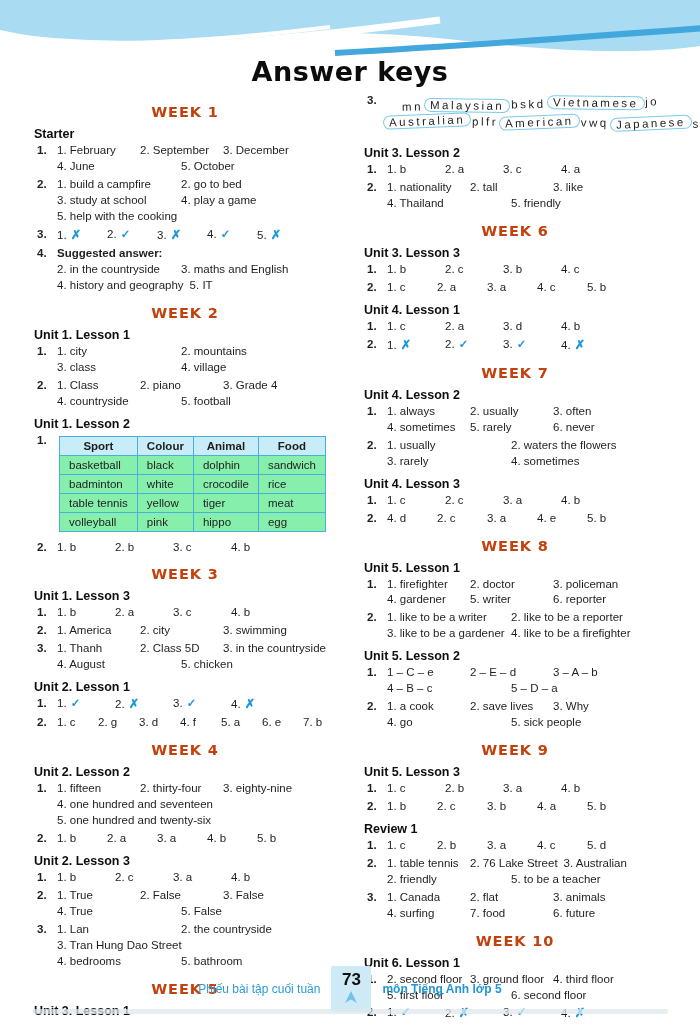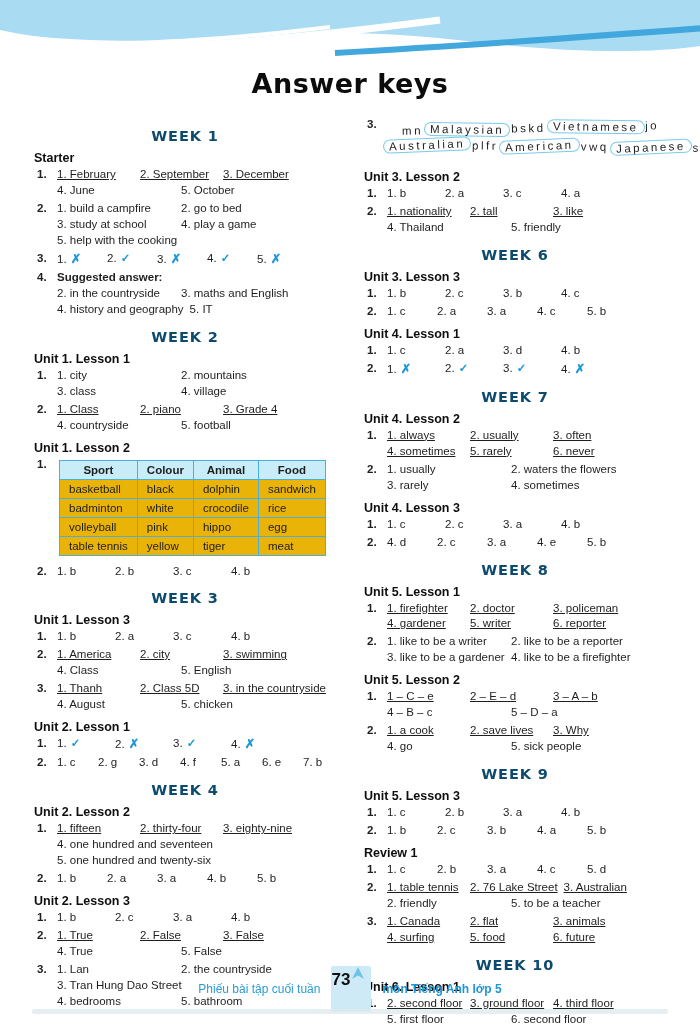--- a/index.html
+++ b/index.html
@@ -4,61 +4,61 @@
 <style>
   html,body{margin:0;padding:0;}
   body{
     width:700px;height:1024px;background:#ffffff;
     font-family:"Liberation Sans",sans-serif;color:#1e1e1e;
     position:relative;overflow:hidden;
   }
   .page{width:700px;height:1024px;position:relative;overflow:hidden;background:#fff;}
   .band{position:absolute;top:0;left:0;display:block;}
   .title{
-    position:relative;margin:12px;padding:56px 0 6px;text-align:center;
+    position:relative;margin:0;padding:56px 0 6px;text-align:center;
     font-size:27px;font-weight:800;letter-spacing:.5px;color:#0c0c0c;
     font-family:"DejaVu Sans","Liberation Sans",sans-serif;
   }
   .columns{display:flex;gap:16px;padding:0 28px;align-items:flex-start;position:relative;}
   .col{flex:1;min-width:0;}
   .week{
-    text-align:center;color:#0c4a6e;font-weight:800;font-size:14.5px;
+    text-align:center;color:#c2410c;font-weight:800;font-size:14.5px;
     letter-spacing:.9px;margin:11px 0 6px;
     font-family:"DejaVu Sans","Liberation Sans",sans-serif;
   }
   .sec-title{font-weight:800;font-size:12.5px;margin:7px 6px 2px;color:#0e0e0e;}
   .item{display:flex;align-items:flex-start;margin:0 0 2px;}
   .inum{font-weight:800;font-size:11.5px;min-width:16px;margin:0 4px 0 9px;line-height:1.3;}
   .rows{flex:1;min-width:0;}
   .row{display:flex;flex-wrap:wrap;column-gap:6px;font-size:11.5px;line-height:1.3;margin-bottom:1px;}
   .row.label{font-weight:800;}
   .cell{flex:0 0 auto;}
   .c2 .cell{min-width:118px;}
-  .c3 .cell{min-width:77px;text-decoration:underline;}
+  .c3 .cell{min-width:77px;}
   .c4 .cell{min-width:52px;}
   .c5 .cell{min-width:44px;}
   .c6 .cell{min-width:35px;}
   .cell:last-child{min-width:0;}
   .mark{color:#1b97d6;font-weight:800;padding:0 1px;}
   .mark.cross{font-size:12.5px;}
   .ans-table{border-collapse:collapse;margin:3px 0 6px 2px;}
   .ans-table th,.ans-table td{
     border:1.4px solid #49b0de;font-size:11.5px;padding:3px 9px;text-align:left;
-    background:#eab308;
+    background:#86efac;
   }
   .ans-table th{background:#c8ecf8;text-align:center;font-weight:800;}
   .puzzle{margin:3px 0 10px 0;}
   .pz-line{white-space:nowrap;letter-spacing:2.5px;font-size:11.5px;margin:4px 0;display:flex;align-items:center;}
   .pz-line.pz0{transform:rotate(-1.2deg);margin-left:14px;}
   .pz-line.pz1{transform:rotate(.6deg);margin-left:-4px;}
   .pz-word{border:1.3px solid #79cbe8;border-radius:999px;padding:0 5px;display:inline-block;background:rgba(255,255,255,.4);}
   .pz-seg{display:inline-block;padding:0 1px;}
   .footer{position:absolute;left:0;right:0;top:966px;display:flex;align-items:center;justify-content:center;gap:11px;}
   .f-left{color:#2a9cd6;font-size:12px;}
-  .badge{width:40px;height:46px;background:#cfeaf7;display:flex;flex-direction:row;border-radius:2px;}
+  .badge{width:40px;height:46px;background:#cfeaf7;display:flex;flex-direction:column;align-items:center;border-radius:2px;}
   .pnum{font-weight:800;font-size:17px;color:#101010;line-height:1.25;margin-top:3px;}
   .f-right{color:#2196d4;font-size:12px;font-weight:700;}
   .bottom-strip{position:absolute;left:32px;right:32px;top:1009px;height:5px;background:#dde8ec;border-radius:3px;opacity:.75;}
 </style>
 </head>
 <body>
 
 <div class="page">
 
   <svg class="band" width="700" height="60" viewBox="0 0 700 60" aria-hidden="true">
@@ -184,31 +184,31 @@
                     <td>dolphin</td>
                     <td>sandwich</td>
                   </tr>
                   <tr>
                     <td>badminton</td>
                     <td>white</td>
                     <td>crocodile</td>
                     <td>rice</td>
                   </tr>
                   <tr>
+                    <td>table tennis</td>
+                    <td>yellow</td>
+                    <td>tiger</td>
+                    <td>meat</td>
+                  </tr>
+                  <tr>
                     <td>volleyball</td>
                     <td>pink</td>
                     <td>hippo</td>
                     <td>egg</td>
                   </tr>
-                  <tr>
-                    <td>table tennis</td>
-                    <td>yellow</td>
-                    <td>tiger</td>
-                    <td>meat</td>
-                  </tr>
                 </tbody>
               </table>
             </div>
           </div>
           <div class="item">
             <span class="inum">2.</span>
             <div class="rows">
               <div class="row c4">
                 <span class="cell">1. b</span>
                 <span class="cell">2. b</span>
@@ -232,24 +232,20 @@
               </div>
             </div>
           </div>
           <div class="item">
             <span class="inum">2.</span>
             <div class="rows">
               <div class="row c3">
                 <span class="cell">1. America</span>
                 <span class="cell">2. city</span>
                 <span class="cell">3. swimming</span>
-              </div>
-              <div class="row c2">
-                <span class="cell">4. Class</span>
-                <span class="cell">5. English</span>
               </div>
             </div>
           </div>
           <div class="item">
             <span class="inum">3.</span>
             <div class="rows">
               <div class="row c3">
                 <span class="cell">1. Thanh</span>
                 <span class="cell">2. Class 5D</span>
                 <span class="cell">3. in the countryside</span>
@@ -654,21 +650,21 @@
           <div class="item">
             <span class="inum">3.</span>
             <div class="rows">
               <div class="row c3">
                 <span class="cell">1. Canada</span>
                 <span class="cell">2. flat</span>
                 <span class="cell">3. animals</span>
               </div>
               <div class="row c3">
                 <span class="cell">4. surfing</span>
-                <span class="cell">5. food</span>
+                <span class="cell">7. food</span>
                 <span class="cell">6. future</span>
               </div>
             </div>
           </div>
         </section>
         <div class="week">WEEK 10</div>
         <section class="section">
           <div class="sec-title">Unit 6. Lesson 1</div>
           <div class="item">
             <span class="inum">1.</span>

